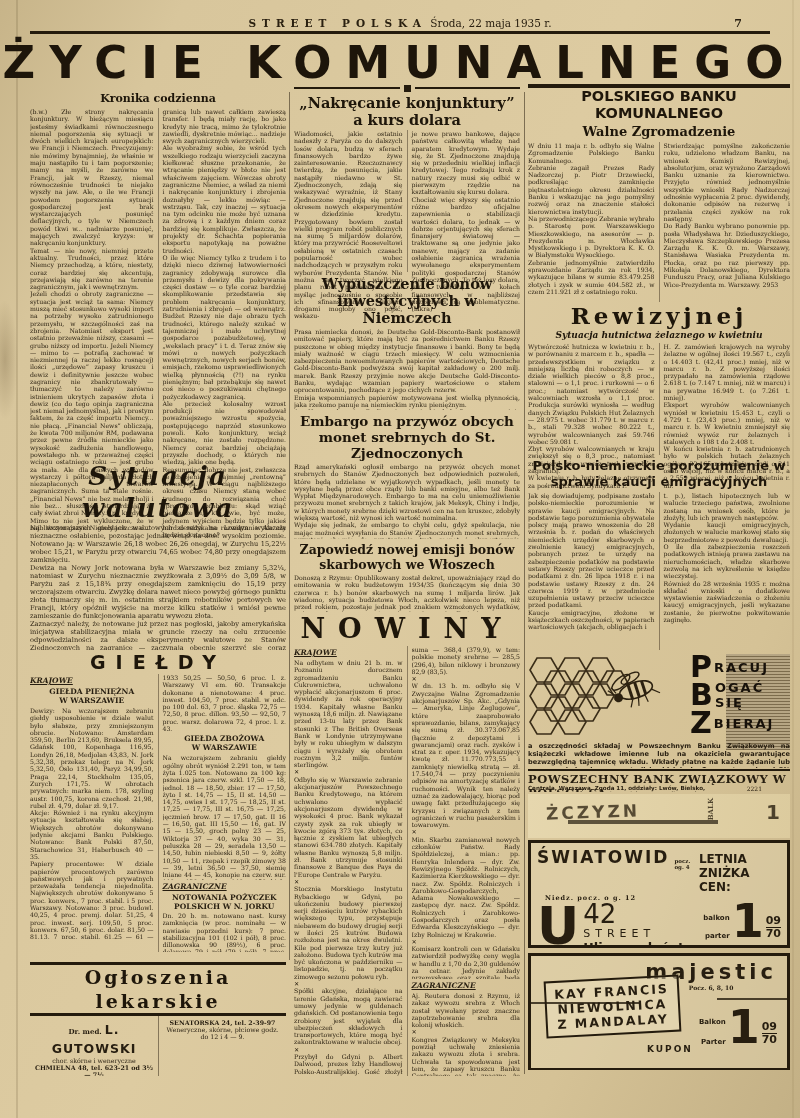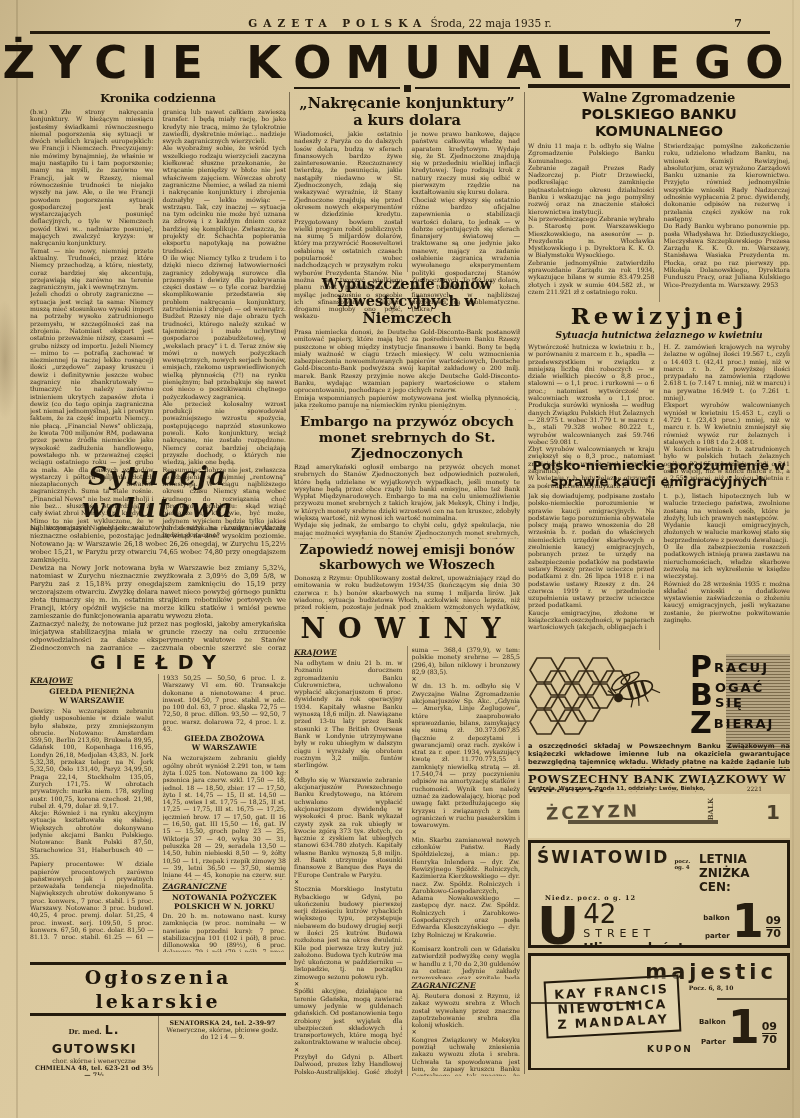--- a/index.html
+++ b/index.html
@@ -57,21 +57,21 @@
 </head>
 <body>
 
 <div class="page">
 
   <div class="fold" style="left:16px;top:0;width:2px;height:1118px;"></div>
   <div class="stain" style="left:-8px;top:300px;width:26px;height:120px;"></div>
   <div class="fold" style="right:6px;top:0;width:2px;height:1118px;opacity:.5;"></div>
 
   <div class="masthead-line">
-    <span class="masthead">GAZETA POLSKA</span>
+    <span class="masthead">STREET POLSKA</span>
     <span>Środa, 22 maja 1935 r.</span>
   </div>
   <div class="pageno">7</div>
   <div class="hr" style="left:30px;top:31px;width:740px;height:3px;"></div>
   <div class="bigtitle">ŻYCIE KOMUNALNEGO</div>
 
   <div class="vr" style="left:289px;top:92px;height:868px;"></div>
   <div class="vr" style="left:524px;top:92px;height:982px;"></div>
 
   <div class="col" style="left:30px;top:90px;width:256px;height:872px;">
@@ -185,22 +185,22 @@
         <div class="kicker-lbl">ZAGRANICZNE</div>
         <div class="body-t" style="height:92px;overflow:hidden;">Aj. Reutera donosi z Rzymu, iż zakaz wywozu srebra z Włoch został wywołany przez znaczne zapotrzebowanie srebra dla kolonij włoskich.
 ✕
 Kongres Związkowy w Meksyku powziął uchwałę zniesienia zakazu wywozu złota i srebra. Uchwała ta spowodowana jest tem, że zapasy kruszcu Banku Centralnego są tak znaczne, że pozwalają na prowadzenie nieskrępowanej polityki emisyjnej.</div>
       </div>
     </div>
   </div>
 
   <div class="col" style="left:528px;top:84px;width:262px;height:986px;">
     <div class="hr" style="position:static;width:100%;height:4px;"></div>
+    <div class="h-art" style="font-family:'DejaVu Sans',sans-serif;font-size:14.5px;line-height:17px;">POLSKIEGO BANKU KOMUNALNEGO</div>
     <div class="h-art" style="font-size:13px;line-height:16px;margin-top:2px;">Walne Zgromadzenie</div>
-    <div class="h-art" style="font-family:'DejaVu Sans',sans-serif;font-size:14.5px;line-height:17px;">POLSKIEGO BANKU KOMUNALNEGO</div>
     <div class="twocol" style="height:160px;margin-top:2px;">
       <div class="body-t">W dniu 11 maja r. b. odbyło się Walne Zgromadzenie Polskiego Banku Komunalnego.
 Zebranie zagaił Prezes Rady Nadzorczej p. Piotr Drzewiecki, podkreślając zamknięcie piętnastoletniego okresu działalności Banku i wskazując na jego pomyślny rozwój oraz na znaczenie stałości kierownictwa instytucji.
 Na przewodniczącego Zebranie wybrało p. Starostę pow. Warszawskiego Mieszkowskiego, na asesorów — p. Prezydenta m. Włocławka Mystkowskiego i p. Dyrektora K. K. O. w Białymstoku Wysockiego.
 Zebranie jednomyślnie zatwierdziło sprawozdanie Zarządu za rok 1934, wykazujące bilans w sumie 83.479.258 złotych i zysk w sumie 404.582 zł., w czem 211.921 zł z ostatniego roku.</div>
       <div class="body-t">Stwierdzając pomyślne zakończenie roku, udzielono władzom Banku, na wniosek Komisji Rewizyjnej, absolutorjum, oraz wyrażono Zarządowi Banku uznanie za kierownictwo. Przyjęto również jednomyślnie wszystkie wnioski Rady Nadzorczej odnośnie wypłacenia 2 proc. dywidendy, dokonanie odpisów na rezerwę i przelania części zysków na rok następny.
 Do Rady Banku wybrano ponownie pp. posła Władysława hr. Dzieduszyckiego, Mieczysława Szczepkowskiego Prezesa Zarządu K. K. O. m. Warszawy, Stanisława Wasiaka Prezydenta m. Płocka, oraz po raz pierwszy pp. Mikołaja Dolanowskiego, Dyrektora Funduszu Pracy, oraz Juliana Kulskiego Wice-Prezydenta m. Warszawy.  2953</div>
     </div>
     <div class="h-art" style="font-size:23px;line-height:28px;letter-spacing:4px;">Rewizyjnej</div>
     <div class="h-art" style="font-size:9px;font-style:italic;line-height:11px;">Sytuacja hutnictwa żelaznego w kwietniu</div>

